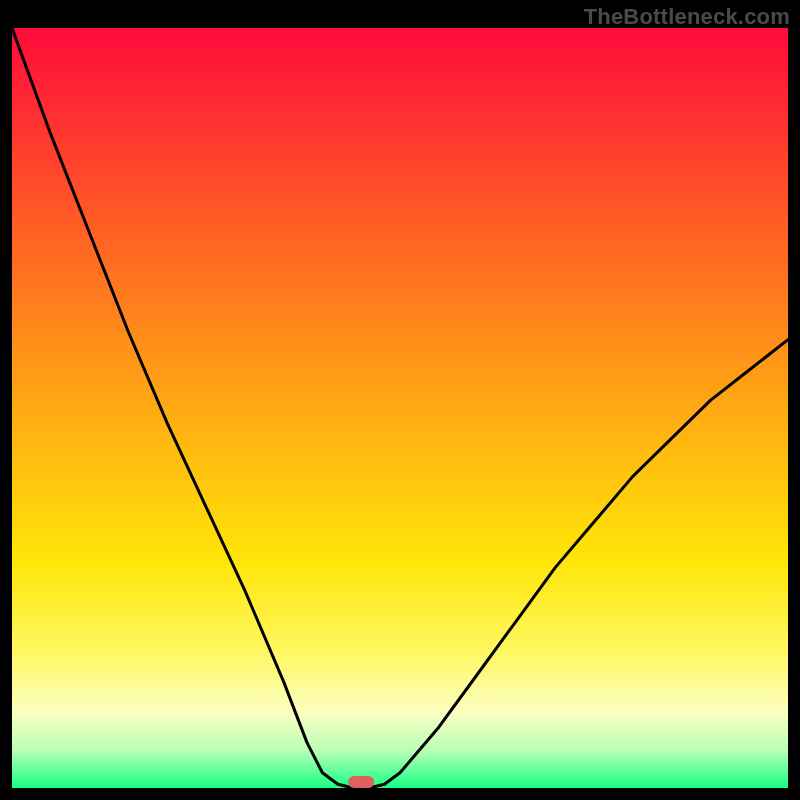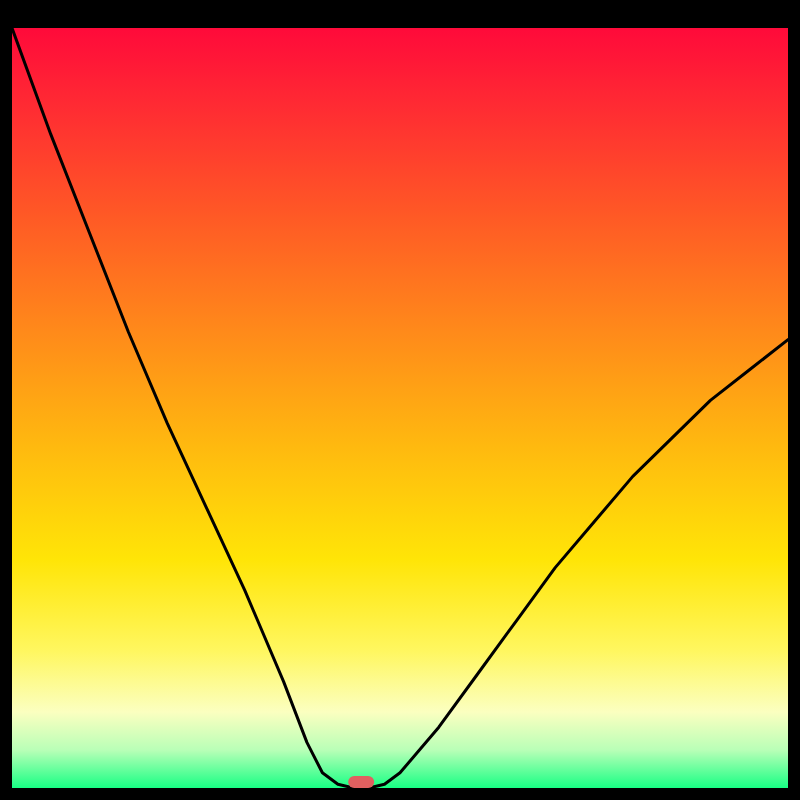--- a/index.html
+++ b/index.html
@@ -37,20 +37,21 @@
   .plot svg {
     width: 100%;
     height: 100%;
     display: block;
   }
 </style>
 </head>
 <body>
 
 <div class="frame">
+  <div class="watermark">TheBottleneck.com</div>
 
   <div class="plot">
     <svg viewBox="0 0 776 760" preserveAspectRatio="none">
       <defs>
         <linearGradient id="bg-grad" x1="0" y1="0" x2="0" y2="1">
         <stop offset="0%" stop-color="#ff0a3a"></stop>
             <stop offset="10%" stop-color="#ff2a33"></stop>
             <stop offset="25%" stop-color="#ff5a25"></stop>
             <stop offset="40%" stop-color="#ff8a1a"></stop>
             <stop offset="55.00000000000001%" stop-color="#ffb90f"></stop>

